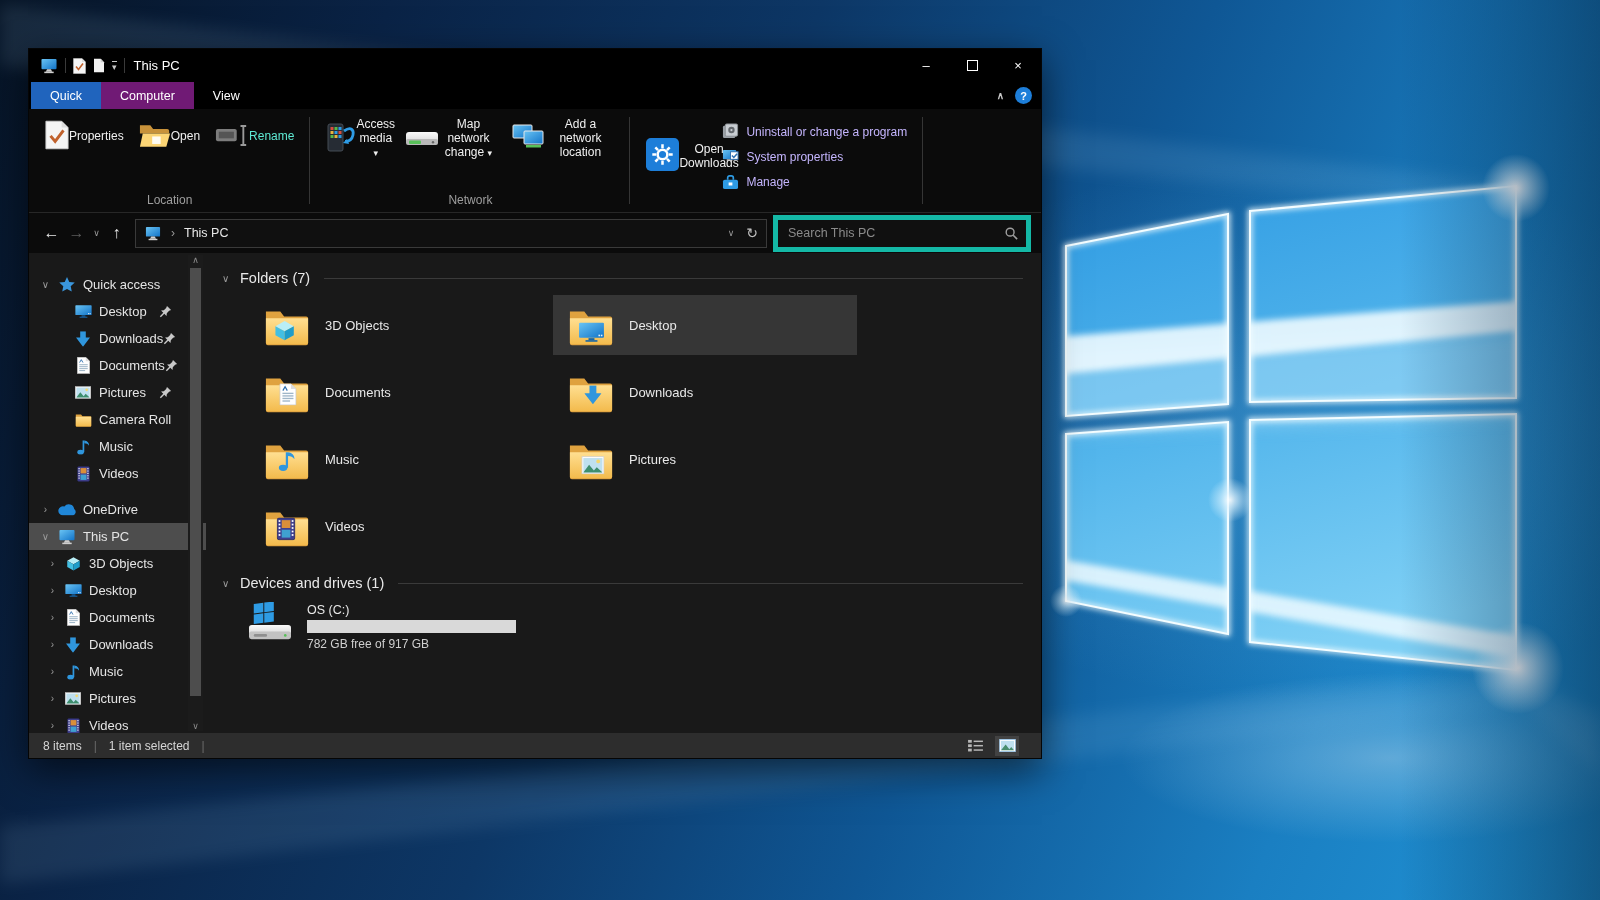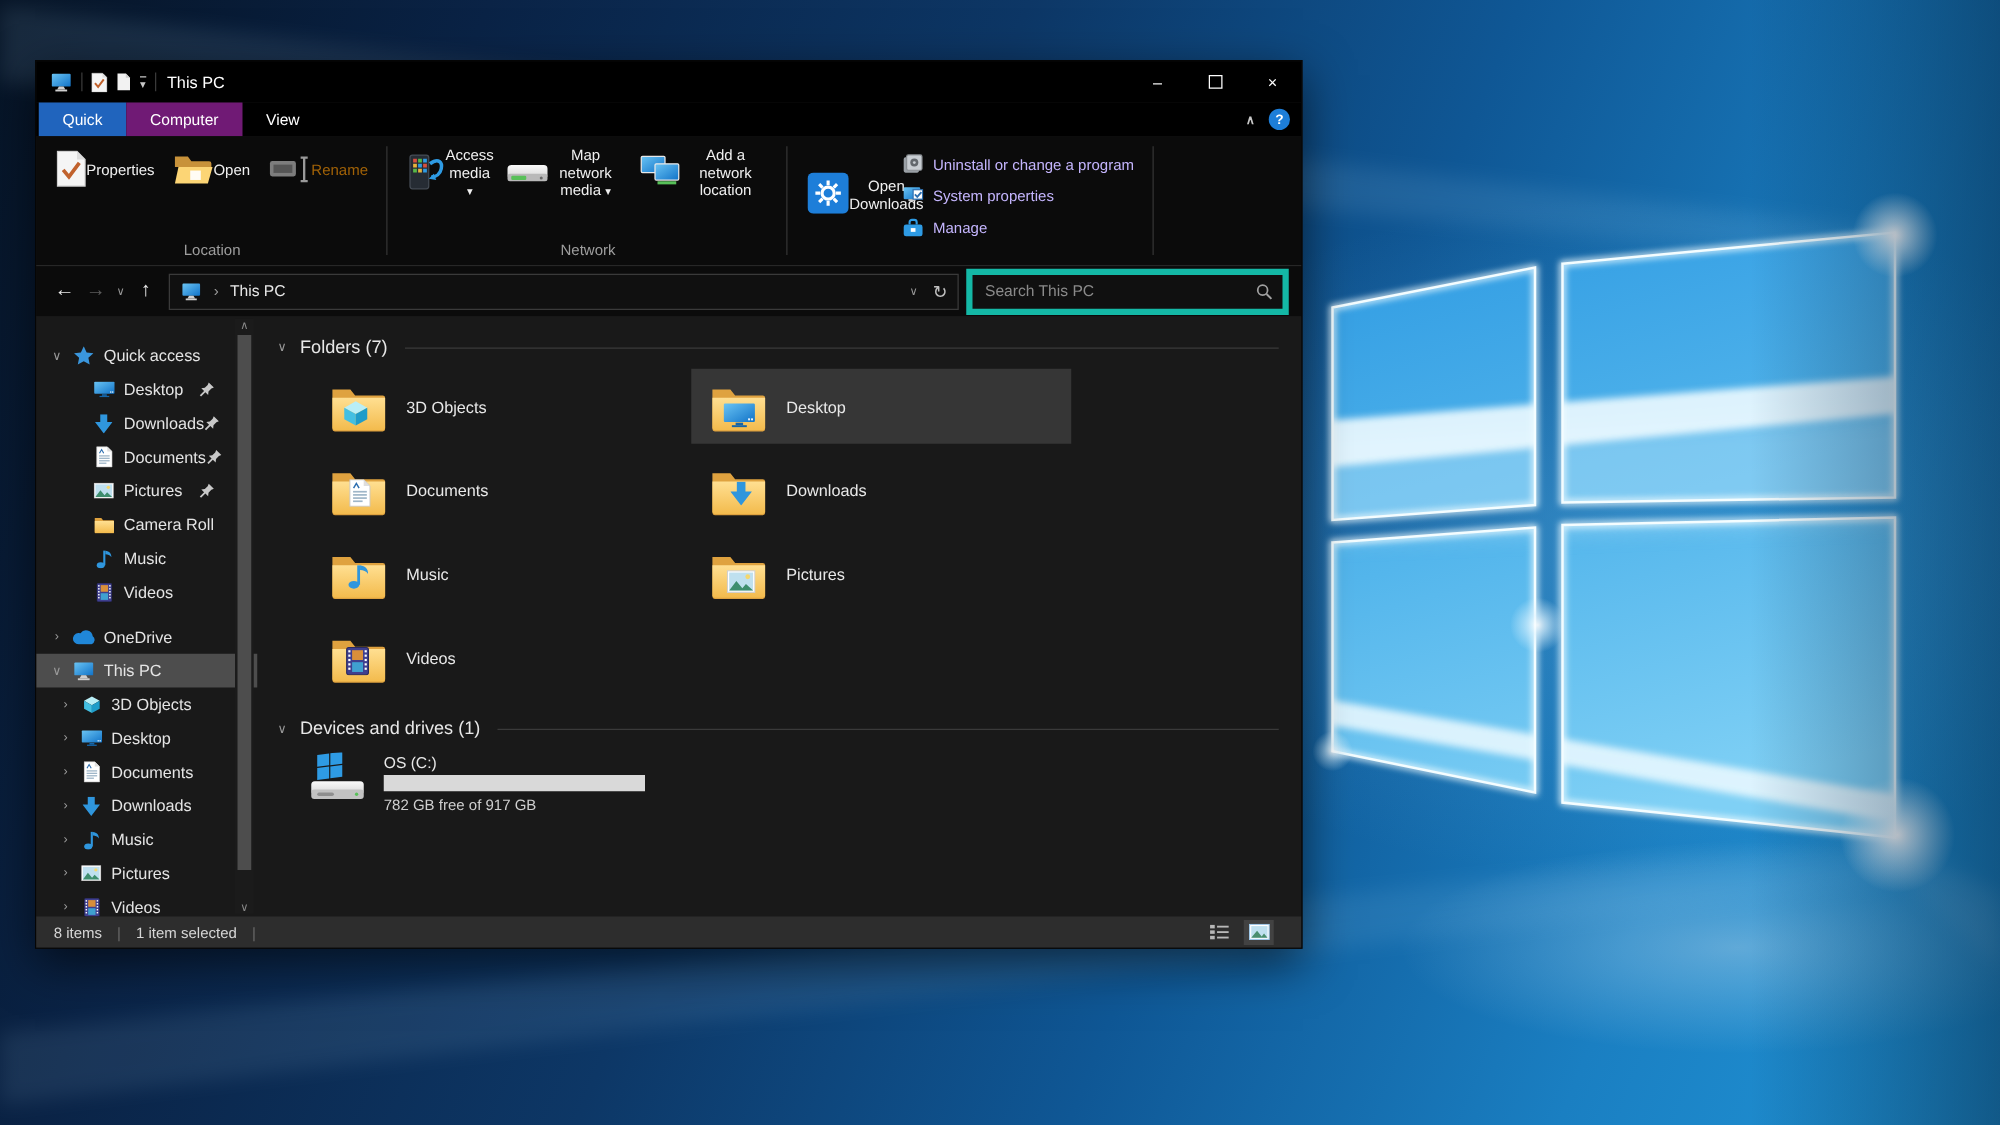--- a/index.html
+++ b/index.html
@@ -36,21 +36,21 @@
   .rib-collapse{color:#c8c8c8;font-size:10px;font-weight:bold}
   .help-circle{width:17px;height:17px;border-radius:50%;background:#1d7ed9;color:#fff;font-size:11px;font-weight:bold;display:flex;align-items:center;justify-content:center}
 
   
   .ribbon{flex:0 0 103px;background:#0b0b0b;display:flex;border-bottom:1px solid #272727}
   .rgroup{display:flex;flex-direction:column;padding:5px 10px 0;position:relative}
   .rgroup::after{content:'';position:absolute;right:0;top:8px;bottom:8px;width:1px;background:#353535}
   .rbtns{display:flex;align-items:flex-start;gap:3px;flex:1}
   .rbtn{display:flex;flex-direction:row;align-items:center;padding:3px 6px 0;color:#f0f0f0;font-size:12px;text-align:center;line-height:14px}
   .rbtn .ric{height:36px;display:flex;align-items:center;margin-bottom:2px}
-  .rbtn-dis{color:#a16207}
+  .rbtn-dis{color:#5eead4}
   .rlabel{height:24px;display:flex;align-items:center;justify-content:center;color:#9e9e9e;font-size:12px}
   .dd{font-size:9px;color:inherit}
   .syswrap{display:flex;gap:8px}
   .smallcol{display:flex;flex-direction:column;padding-top:5px}
   .sbtn{display:flex;align-items:center;gap:7px;height:25px;padding:0 6px;color:#c4b5fd;font-size:12px;white-space:nowrap}
 
   
   .addressrow{flex:0 0 40px;background:#0b0b0b;display:flex;align-items:center;padding:0 10px}
   .navbtn{width:25px;height:25px;display:flex;align-items:center;justify-content:center;font-size:16px;color:#e8e8e8}
   .nav-dis{color:#5c5c5c}
@@ -437,21 +437,21 @@
               </svg>
             </span>
           <span><span>Access media</span> <span class="dd">▾</span></span>
         </div>
         <div class="rbtn" style="width:92px">
           <span class="ric">
               <svg width="34" height="24" viewBox="0 0 34 24">
                 <use href="#s-mapdrive"></use>
               </svg>
             </span>
-          <span><span>Map network media</span> <span class="dd">▾</span></span>
+          <span><span>Map network change</span> <span class="dd">▾</span></span>
         </div>
         <div class="rbtn" style="width:102px">
           <span class="ric">
               <svg width="34" height="26" viewBox="0 0 34 26">
                 <use href="#s-netloc"></use>
               </svg>
             </span>
           <span>Add a network location</span>
         </div>
       </div>

